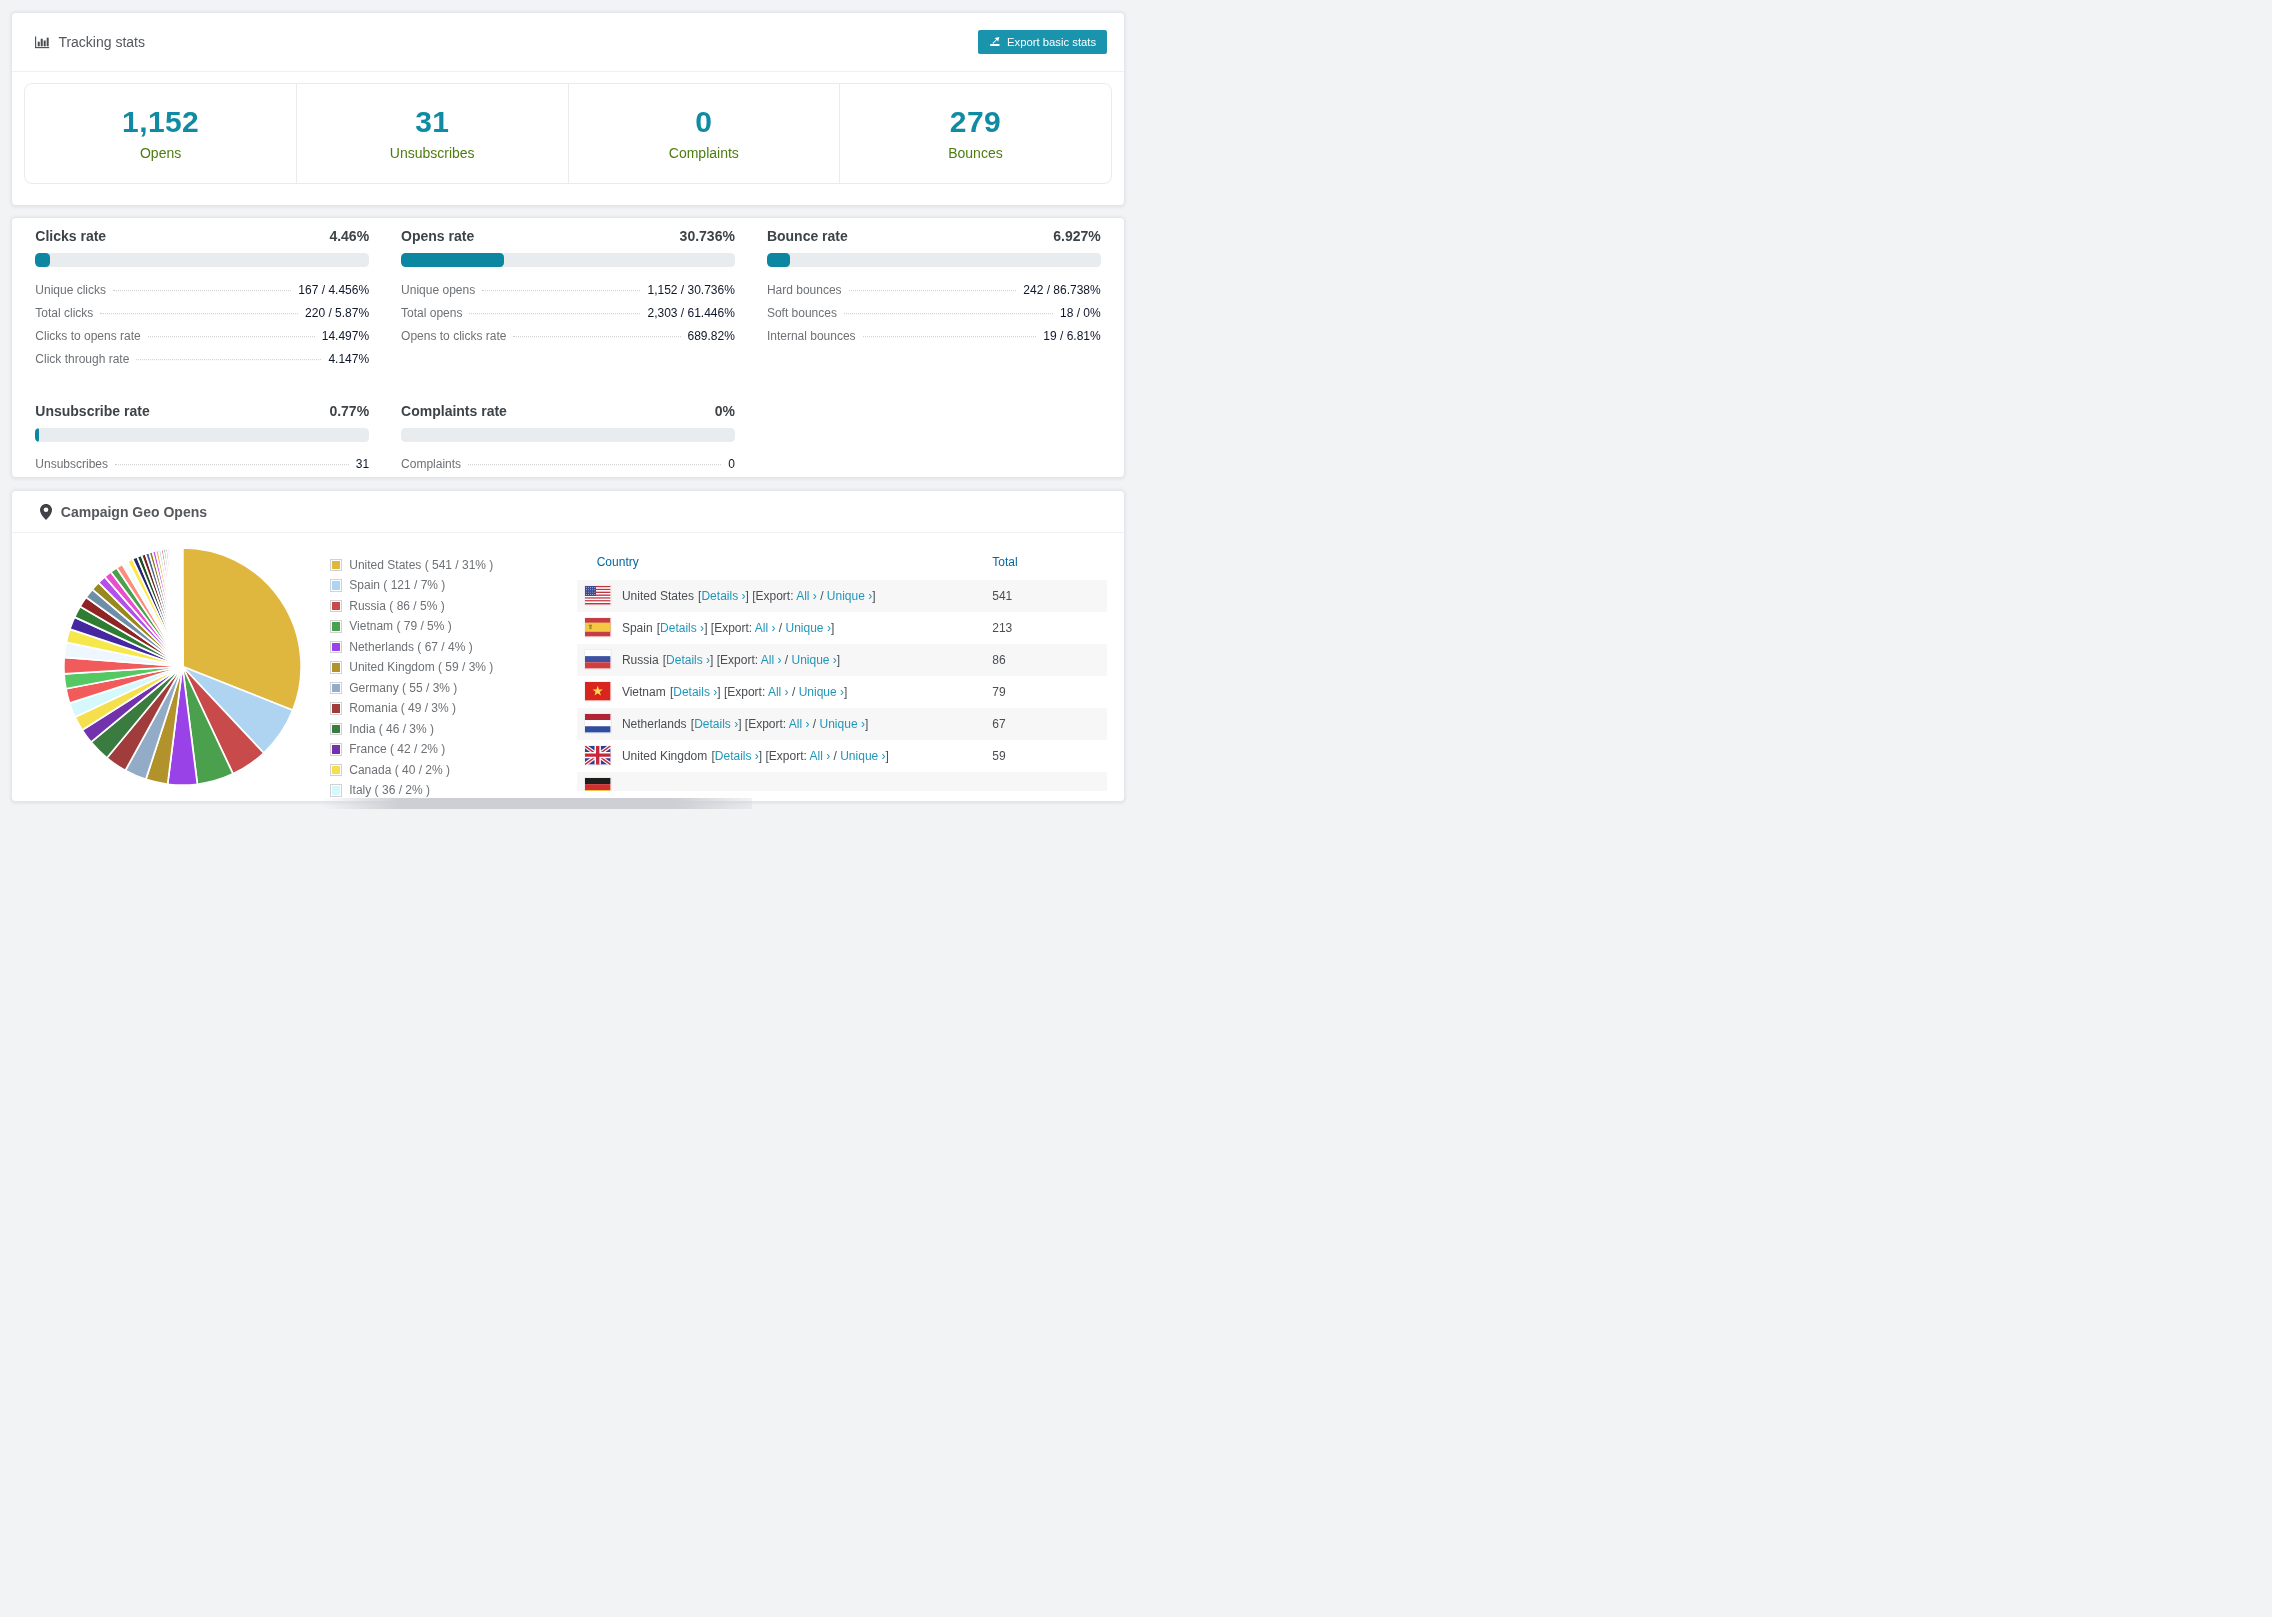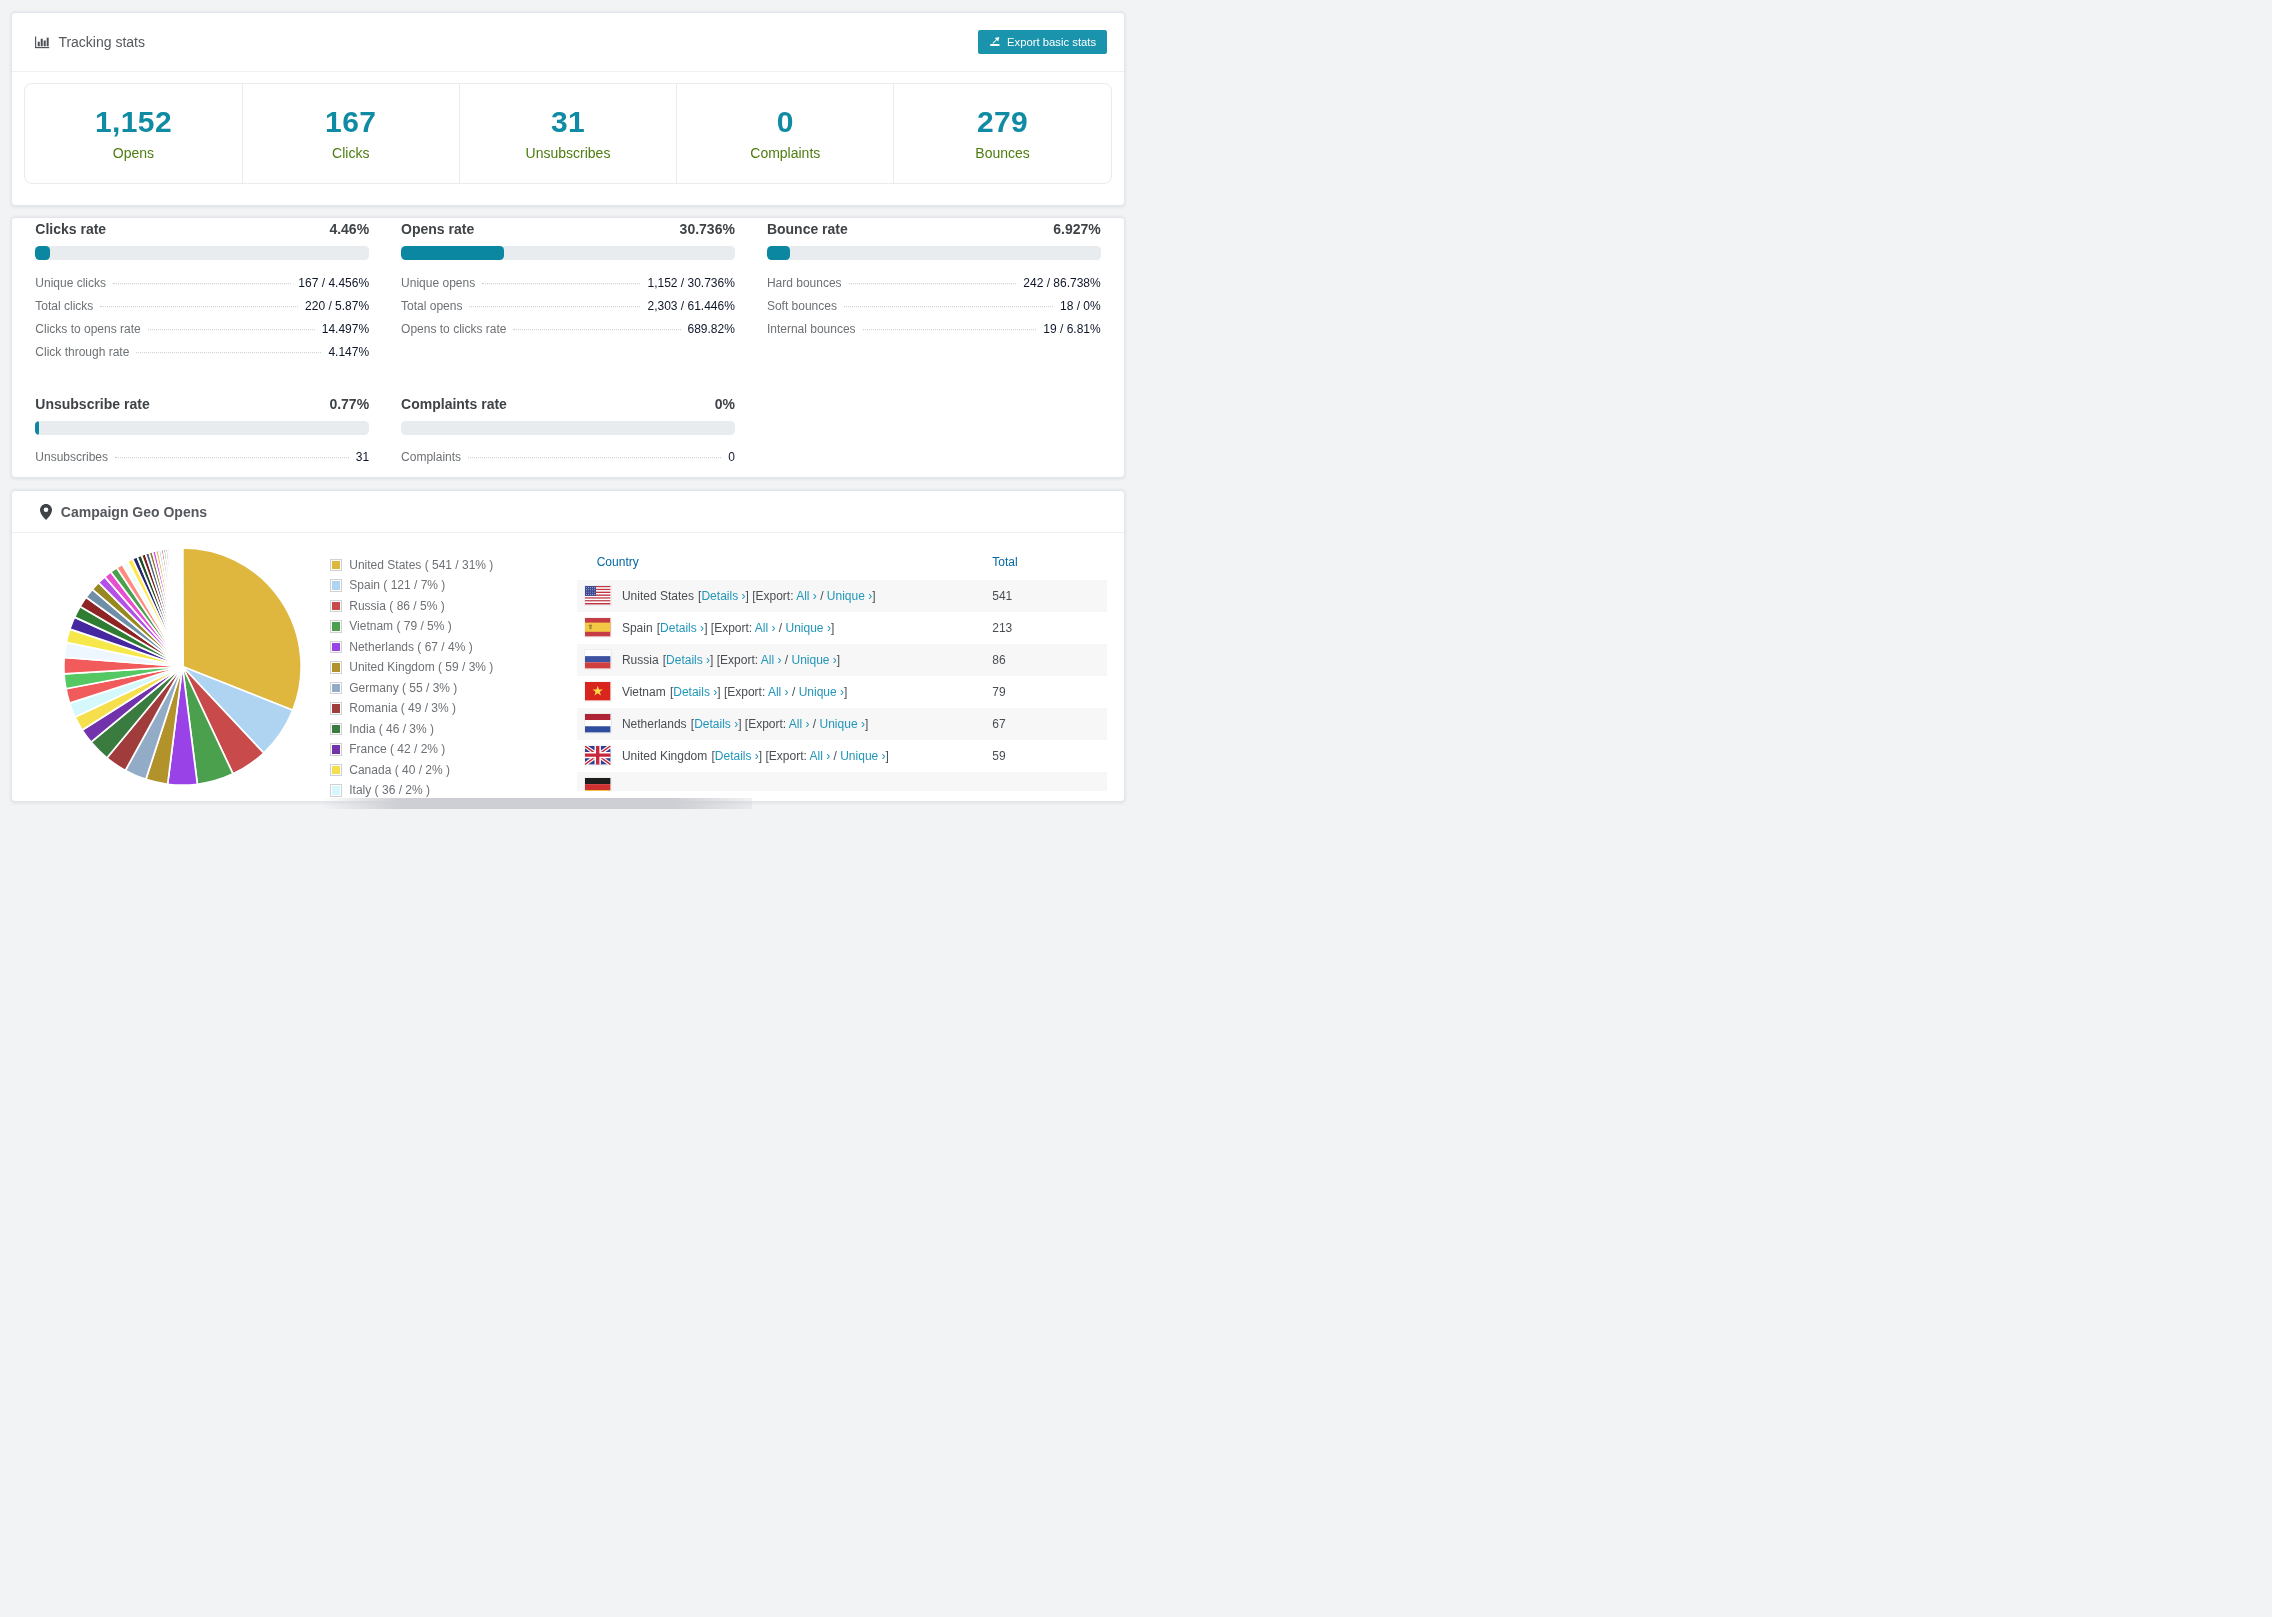--- a/index.html
+++ b/index.html
@@ -16,21 +16,21 @@
   .card-title svg{display:block;}
   .btn-export{margin-left:auto;background:#1a93ac;color:#fff;border:none;border-radius:2.1px;
         height:24px;padding:0 10.6px;font-size:11.3px;font-family:inherit;display:flex;align-items:center;gap:6.4px;cursor:pointer;}
   #stats-strip{margin:10.6px 12px 0;border:0.7px solid #e9ebee;border-radius:8px;display:flex;height:99px;}
   .stat-cell{flex:1;text-align:center;padding-top:21px;}
   .stat-cell + .stat-cell{border-left:0.7px solid #e9ebee;}
   .stat-value{font-size:30px;font-weight:bold;color:#0f8ba3;letter-spacing:0.4px;}
   .stat-label{font-size:14px;color:#4d7c0f;margin-top:6.4px;}
 
   
-  #rates-grid{display:grid;grid-template-columns:repeat(3,1fr);column-gap:20px;row-gap:18.4px;padding:3px 23px;gap:32px;}
+  #rates-grid{display:grid;grid-template-columns:repeat(3,1fr);column-gap:20px;row-gap:18.4px;padding:10px 23px;gap:32px;}
   .rate-head{display:flex;justify-content:space-between;align-items:baseline;}
   .rate-title{font-size:14px;font-weight:bold;color:#3e4347;}
   .rate-value{font-size:14px;font-weight:bold;color:#3e4347;}
   .bar-track{height:14px;background:#e9ecef;border-radius:4.2px;margin:9.2px 0 10.6px;overflow:hidden;position:relative;}
   .bar-fill{height:100%;background:#0c87a1;border-radius:4.2px;}
   .rate-row{display:flex;align-items:baseline;padding:4.6px 0;font-size:12px;}
   .row-label{color:#6d7175;white-space:nowrap;}
   .leader{flex:1;border-bottom:1.4px dotted #c9cacc;margin:0 7px;transform:translateY(-2.8px);min-width:14px;}
   .row-value{color:#0f172a;white-space:nowrap;}
 
@@ -82,24 +82,20 @@
         <rect x="2" y="15" width="15.5" height="3.4" rx="0.6"></rect>
         <path d="M5.8 13.4 11.9 7.3 9.6 5 17.2 3.2 15.4 10.8 13.1 8.5 7 14.6z"></path>
       </svg></span>
       <span>Export basic stats</span>
     </button>
   </div>
   <div id="stats-strip">
       <div class="stat-cell">
         <div class="stat-value">1,152</div>
         <div class="stat-label">Opens</div>
-      </div>
-      <div class="stat-cell">
-        <div class="stat-value">167</div>
-        <div class="stat-label">Clicks</div>
       </div>
       <div class="stat-cell">
         <div class="stat-value">31</div>
         <div class="stat-label">Unsubscribes</div>
       </div>
       <div class="stat-cell">
         <div class="stat-value">0</div>
         <div class="stat-label">Complaints</div>
       </div>
       <div class="stat-cell">

